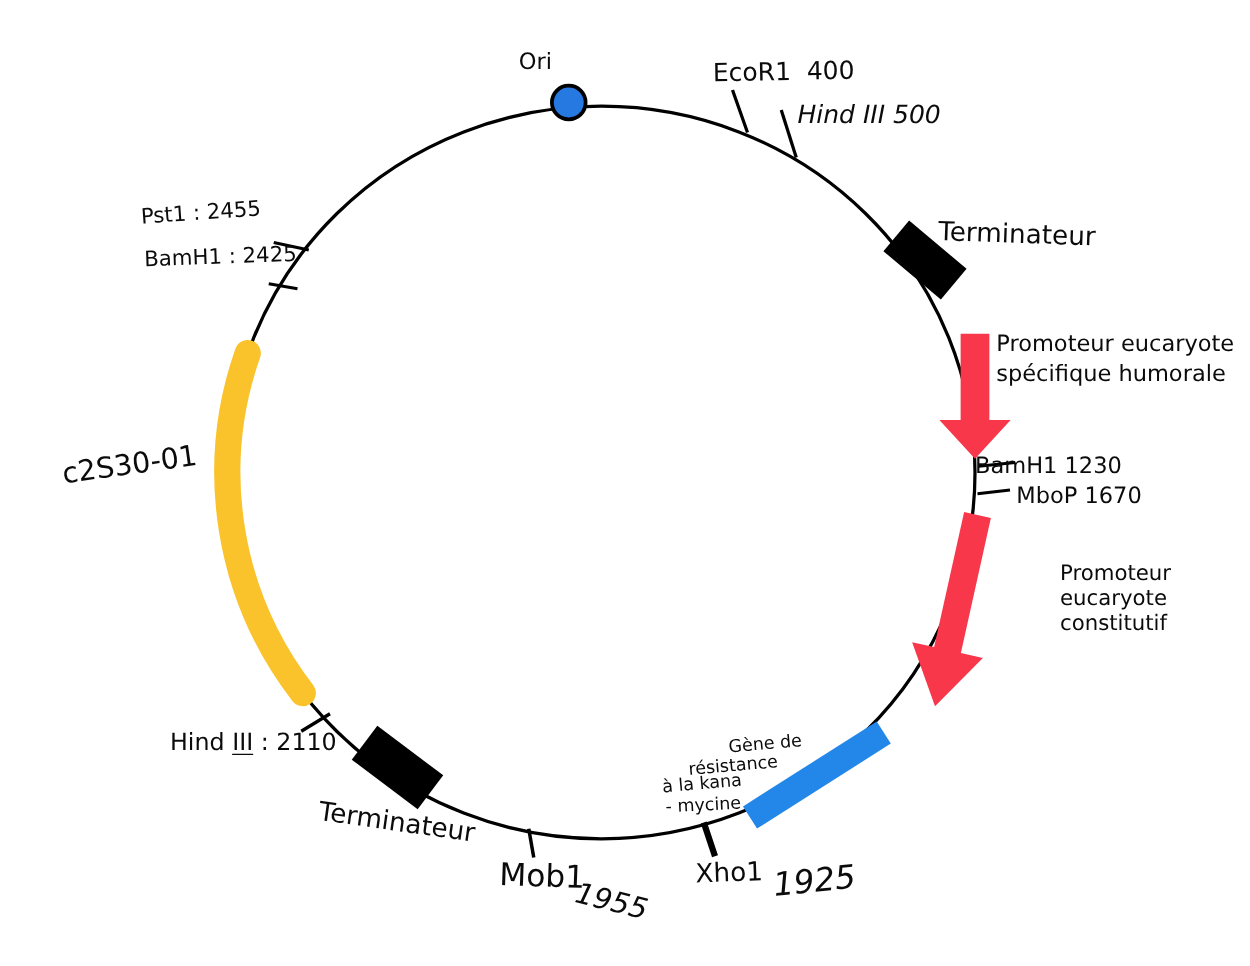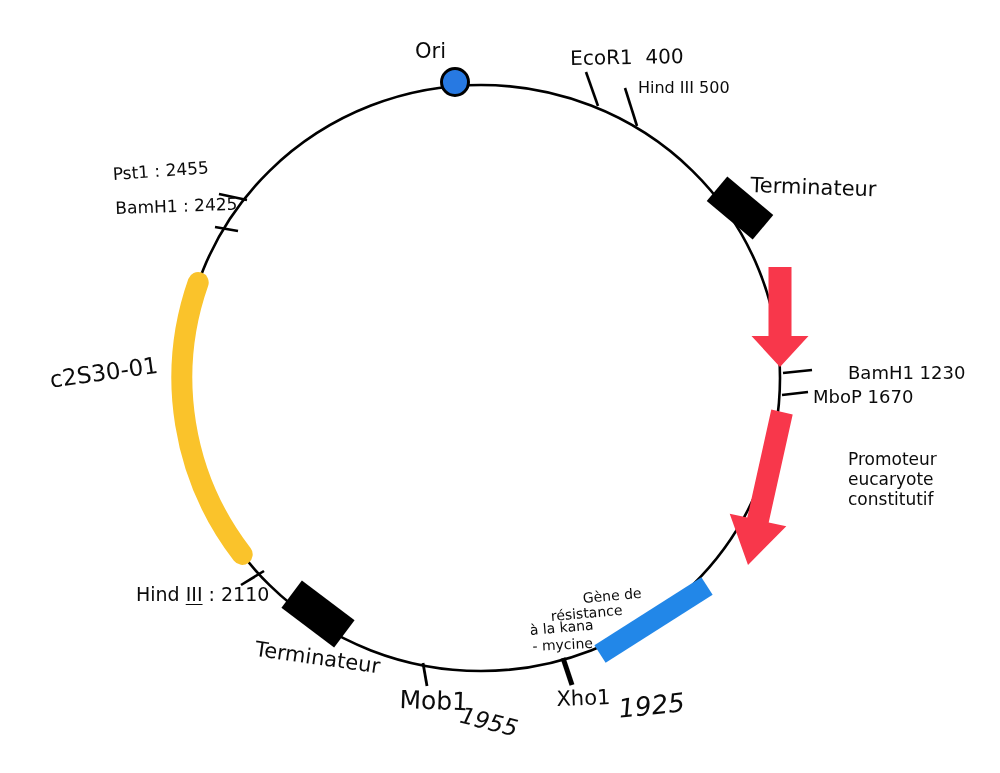--- a/index.html
+++ b/index.html
@@ -13,26 +13,26 @@
   }
   .stage svg{position:absolute;left:0;top:0;}
   .lbl{
     position:absolute;
     white-space:pre-line;
     line-height:1.3;
     transform-origin:left top;
     color:#0b0b0b;
   }
   
-  #lbl-ori        {left:415px;top:38px; font-size:21px;}
+  #lbl-ori        {left:415px;top:38px; font-size:18px;}
   #lbl-ecor1      {left:570px;top:45px; font-size:20px; transform:rotate(-1deg);}
-  #lbl-hind500    {left:638px;top:78px; font-size:16px;}
+  #lbl-hind500    {left:638px;top:78px; font-size:20px;font-style:italic;}
   #lbl-term-top   {left:751px;top:172px;font-size:21px; transform:rotate(2deg);}
   #lbl-prom1      {left:797px;top:264px;font-size:18px; line-height:1.35;}
-  #lbl-bam1230    {left:848px;top:361px;font-size:18px;}
+  #lbl-bam1230    {left:780px;top:361px;font-size:18px;}
   #lbl-mbop       {left:813px;top:385px;font-size:18px;}
   #lbl-prom2      {left:848px;top:449px;font-size:17px; line-height:1.18;}
   #lbl-gene1      {left:582px;top:589px;font-size:14px; transform:rotate(-5deg);}
   #lbl-gene2      {left:550px;top:607px;font-size:14px; transform:rotate(-5deg);}
   #lbl-gene3      {left:529px;top:621px;font-size:14px; transform:rotate(-5deg);}
   #lbl-gene4      {left:532px;top:637px;font-size:14px; transform:rotate(-3deg);}
   #lbl-xho1      {left:556px;top:686px;font-size:21px; transform:rotate(-2deg);}
   #lbl-1925      {left:617px;top:693px;font-size:26px; font-style:italic; transform:rotate(-6deg);}
   #lbl-mob1      {left:400px;top:684px;font-size:25px; transform:rotate(2deg);}
   #lbl-1955      {left:464px;top:701px;font-size:23px; font-style:italic; transform:rotate(14deg);}
@@ -72,20 +72,22 @@
 
     <line x1="600" y1="654" x2="707" y2="586" stroke-width="21" stroke-linecap="butt" stroke="#2287E8"></line>
 
     <circle cx="455" cy="82" r="13.5" stroke="#000000" stroke-width="3" fill="#2779E2"></circle>
   </svg>
 
   <div class="lbl" id="lbl-ori">Ori</div>
   <div class="lbl" id="lbl-ecor1">EcoR1&nbsp;&nbsp;400</div>
   <div class="lbl" id="lbl-hind500">Hind III 500</div>
   <div class="lbl" id="lbl-term-top">Terminateur</div>
+  <div class="lbl" id="lbl-prom1">Promoteur eucaryote
+spécifique humorale</div>
   <div class="lbl" id="lbl-bam1230">BamH1 1230</div>
   <div class="lbl" id="lbl-mbop">MboP 1670</div>
   <div class="lbl" id="lbl-prom2">Promoteur
 eucaryote
 constitutif</div>
 
   <div>
     <div class="lbl" id="lbl-gene1">Gène de</div>
     <div class="lbl" id="lbl-gene2">résistance</div>
     <div class="lbl" id="lbl-gene3">à la kana</div>

